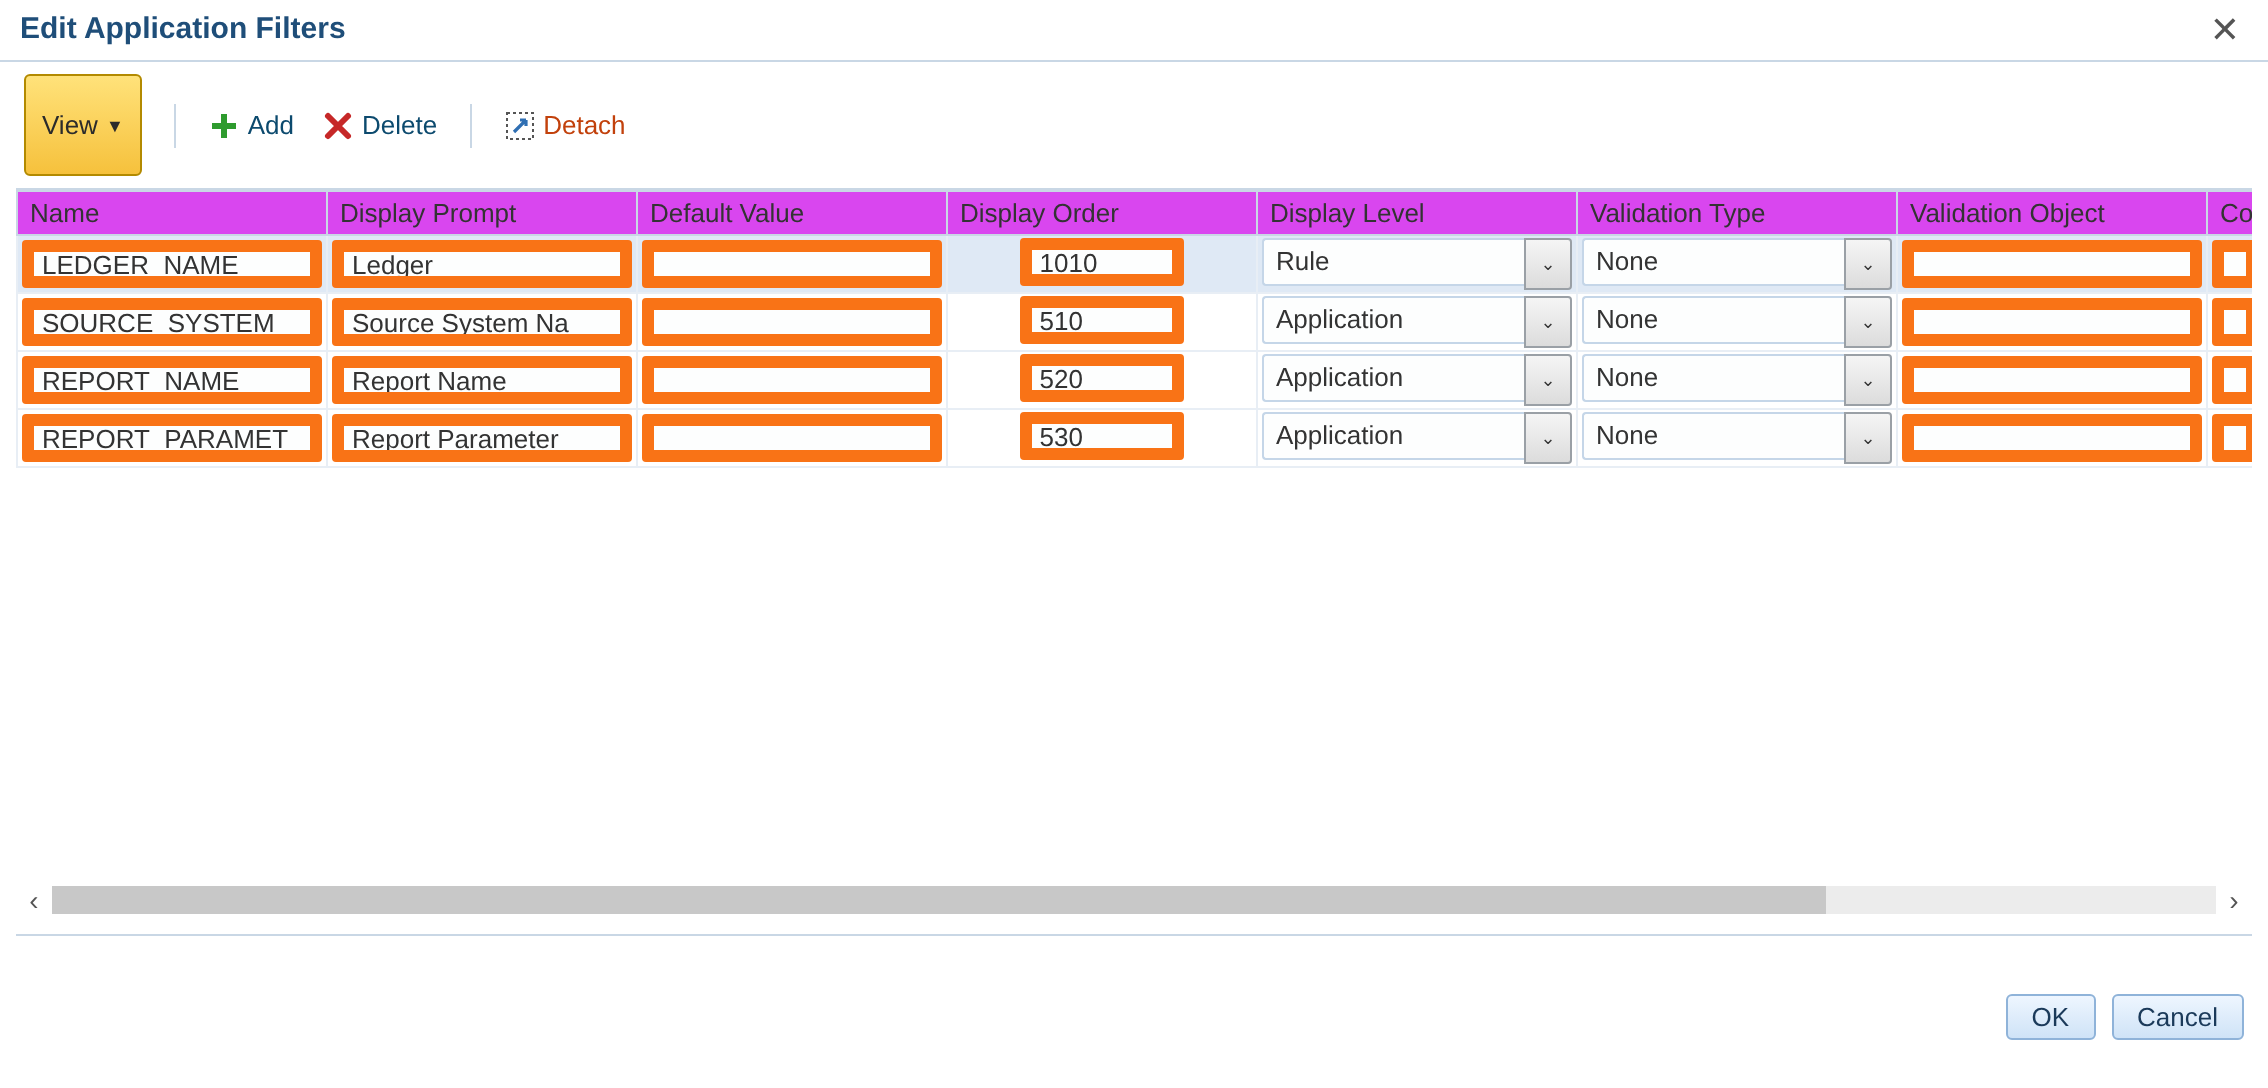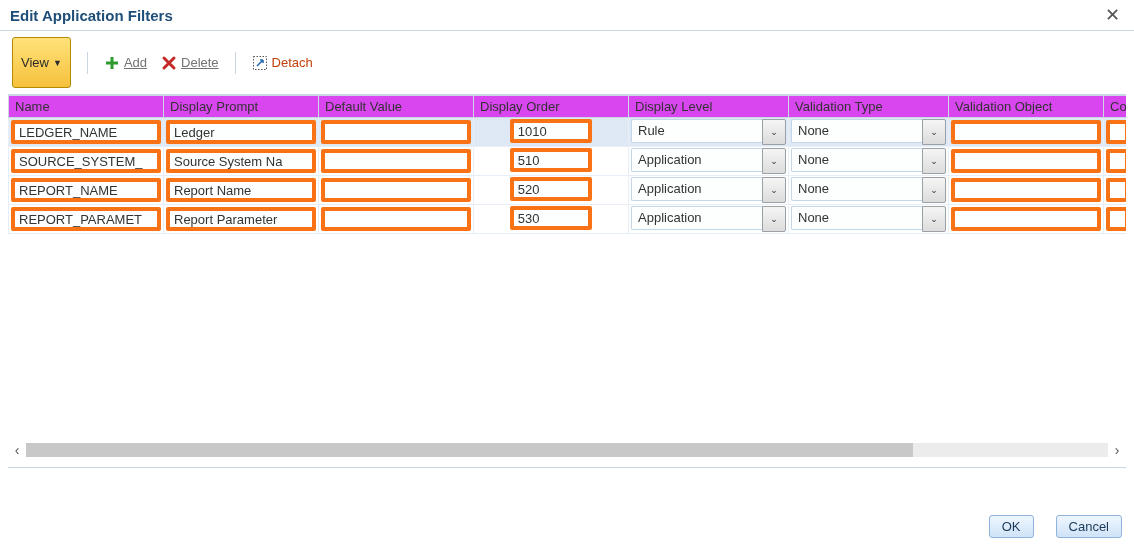--- a/index.html
+++ b/index.html
@@ -12,21 +12,21 @@
   }
   .dialog {
     width: 1134px;
     height: 544px;
     position: relative;
     box-sizing: border-box;
   }
   .title-bar {
     display: flex;
     justify-content: space-between;
-    align-items: center;
+    align-items: flex-start;
     padding: 6px 10px 2px 10px;
   }
   .title-text {
     color: #1f4e79;
     font-weight: bold;
     font-size: 15px;
   }
   .close-x {
     color: #555;
     font-size: 18px;
@@ -60,22 +60,21 @@
   .view-btn .tri {
     font-size: 9px;
   }
   .tb-item {
     display: flex;
     align-items: center;
     gap: 4px;
     cursor: pointer;
   }
   .tb-link {
-    color: #737373;
-    text-decoration: underline;
+    color: #0c4a6e;
   }
   .tb-plain {
     color: #c2410c;
   }
   .icon {
     display: inline-flex;
     align-items: center;
     justify-content: center;
   }
   .sep {
@@ -110,21 +109,21 @@
     border: 1px solid #e8eef5;
     padding: 1px 2px;
     background: #fff;
   }
   .grid tr.selected-row td {
     background: #dfe9f5;
   }
   .cell-input {
     width: 100%;
     box-sizing: border-box;
-    border: 4px solid #f97316;
+    border: 6px solid #f97316;
     background: #fdfefe;
     padding: 3px 4px;
     font-size: 13px;
     color: #333;
     height: 24px;
     border-radius: 2px;
   }
   .cell-display-order {
     display: flex;
     align-items: center;
@@ -206,24 +205,24 @@
     background: #c8c8c8;
   }
   .bottom-hr {
     border: none;
     border-top: 1px solid #c9d7e5;
     margin: 8px 8px 0 8px;
   }
 
   .footer {
     position: absolute;
-    bottom: 6px;
+    bottom: 24px;
     right: 12px;
     display: flex;
-    gap: 22px;
+    gap: 8px;
   }
   .btn {
     border: 1px solid #8fb3d9;
     background: linear-gradient(#eef6ff, #cfe3f7);
     color: #1b3a5a;
     font-size: 13px;
     padding: 3px 12px;
     border-radius: 3px;
     cursor: pointer;
   }

